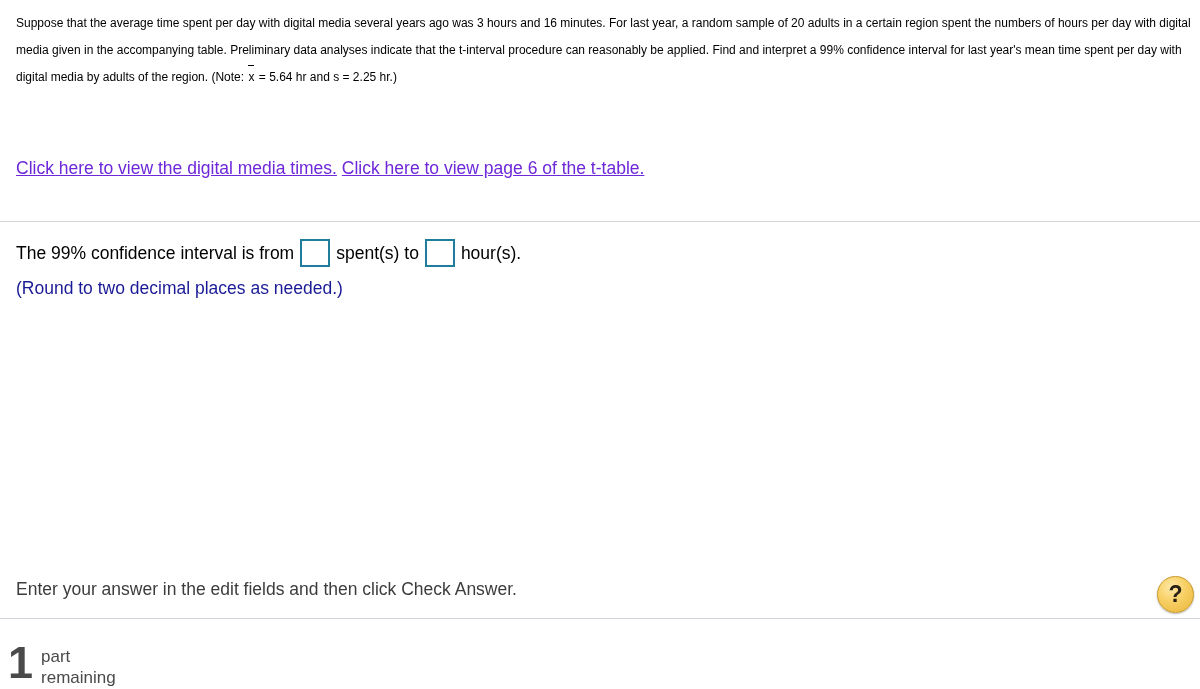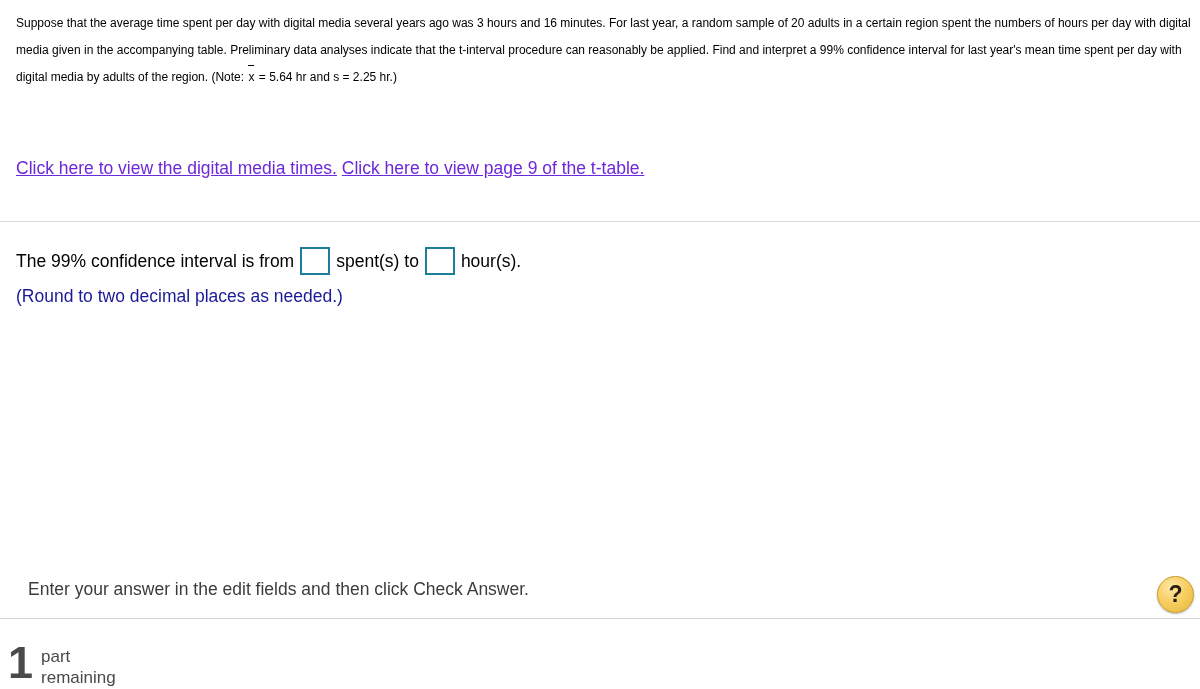--- a/index.html
+++ b/index.html
@@ -66,21 +66,21 @@
     top: 221px;
     width: 1200px;
     height: 1px;
     background: #d5d8dd;
   }
 
   
   .answer-area {
     position: absolute;
     left: 16px;
-    top: 246px;
+    top: 238px;
     width: 1160px;
   }
   .answer-line {
     font-size: 17.5px;
     line-height: 30px;
     display: flex;
     align-items: center;
     color: #000;
     white-space: pre;
   }
@@ -103,21 +103,21 @@
   .round-note {
     font-size: 17.5px;
     line-height: 28px;
     color: #1a1a96;
     margin-top: 6px;
   }
 
   
   .status-strip {
     position: absolute;
-    left: 12px;
+    left: 0;
     top: 578px;
     width: 980px;
     height: 40px;
   }
   .status-text {
     position: absolute;
     left: 16px;
     top: 1px;
     font-size: 17.5px;
     color: #3c3c3c;
@@ -186,21 +186,21 @@
 </style>
 </head>
 <body>
 
 <div class="problem">
   <p><span>Suppose that the average time spent per day with digital media several years ago was 3 hours and 16 minutes. For last year, a random sample of 20 adults in a certain region spent the numbers of hours per day with digital media given in the accompanying table. Preliminary data analyses indicate that the t-interval procedure can reasonably be applied. Find and interpret a 99% confidence interval for last year's mean time spent per day with digital media by adults of the region. (Note: </span><span class="xbar">x</span><span> = 5.64 hr and s = 2.25 hr.)</span></p>
 </div>
 
 <div class="links">
   <a class="qlink">Click here to view the digital media times.</a>
-  <a class="qlink">Click here to view page 9 of the t-table.</a><br>
+  <a class="qlink">Click here to view page 6 of the t-table.</a><br>
 </div>
 
 <div class="divider-top"></div>
 
 <div class="answer-area">
   <div class="answer-line">
     <span>The 99% confidence interval is from</span>
     <input class="ansbox" type="text" value="" style="">
     <span>spent(s) to</span>
     <input class="ansbox" type="text" value="" style="">

